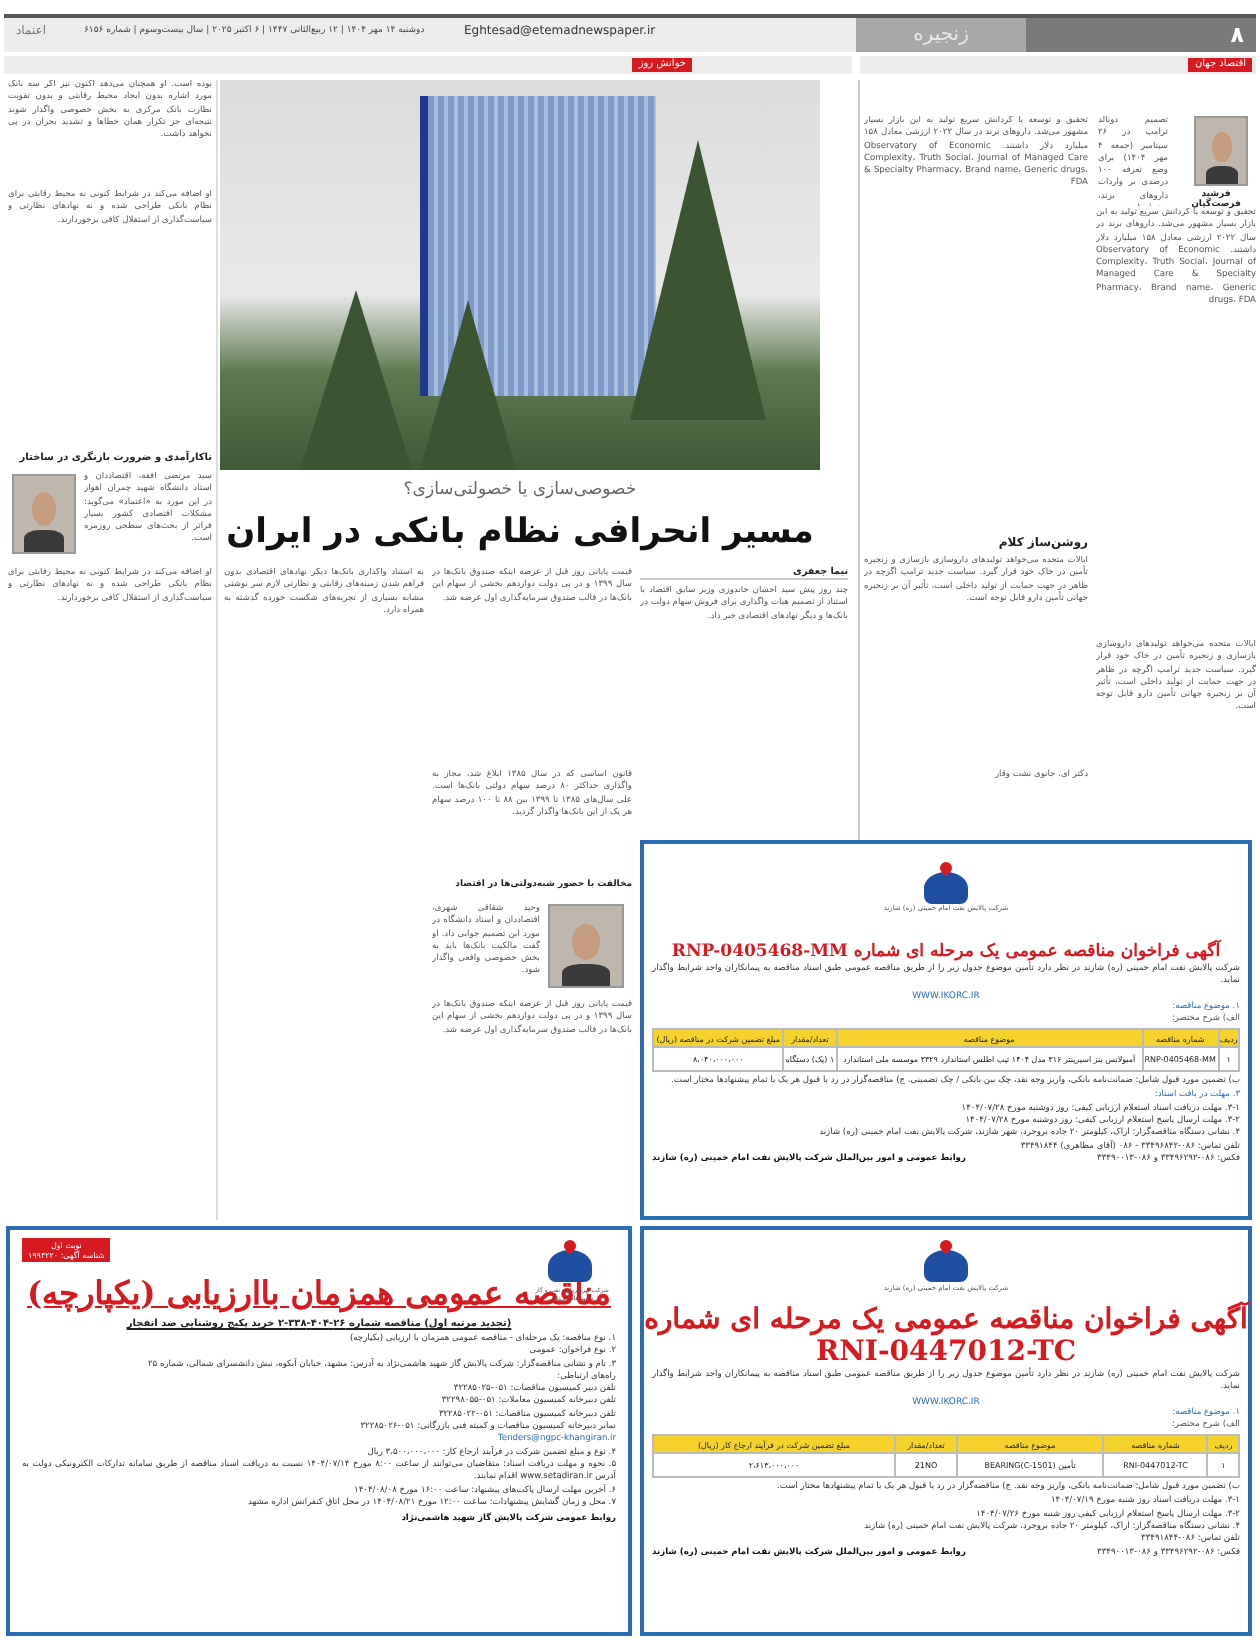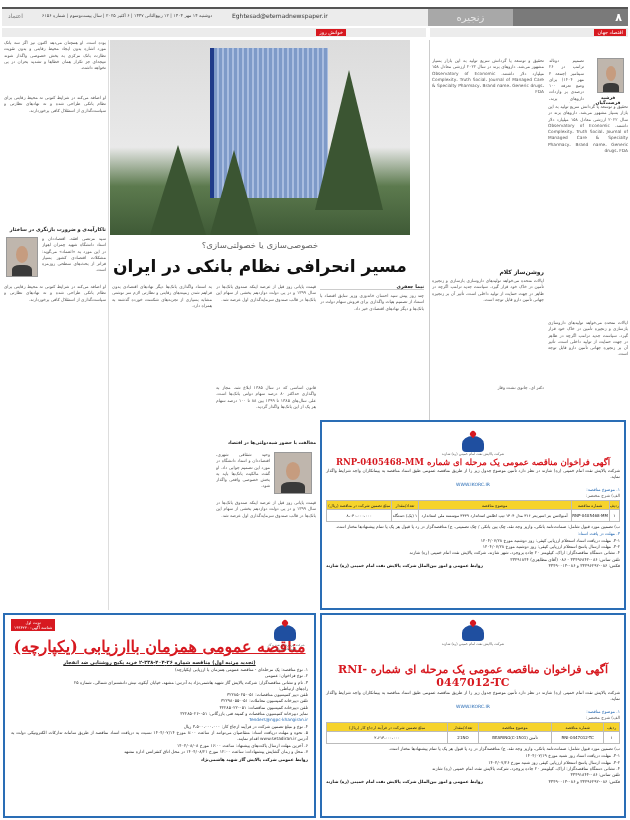--- a/index.html
+++ b/index.html
@@ -85,21 +85,21 @@
 <div class="txt col" style="left:4px;top:95px;width:102px;height:110px">او اضافه می‌کند در شرایط کنونی نه محیط رقابتی برای نظام بانکی طراحی شده و نه نهادهای نظارتی و سیاست‌گذاری از استقلال کافی برخوردارند.</div>
 <div style="position:absolute;left:4px;top:226px;width:102px;font-size:5px;font-weight:bold">ناکارآمدی و ضرورت بازنگری در ساختار</div>
 <div class="face" style="left:6px;top:237px;width:32px;height:40px"></div>
 <div class="txt col" style="left:42px;top:236px;width:64px;height:46px">سید مرتضی افقه، اقتصاددان و استاد دانشگاه شهید چمران اهواز در این مورد به «اعتماد» می‌گوید: مشکلات اقتصادی کشور بسیار فراتر از بحث‌های سطحی روزمره است.</div>
 <div class="txt col" style="left:4px;top:284px;width:102px;height:320px">او اضافه می‌کند در شرایط کنونی نه محیط رقابتی برای نظام بانکی طراحی شده و نه نهادهای نظارتی و سیاست‌گذاری از استقلال کافی برخوردارند.</div>
 <div style="position:absolute;left:108px;top:40px;width:1px;height:570px;background:#ddd"></div>
 
 <div class="box" style="left:320px;top:420px;width:306px;height:190px">
   <div class="logoicon" style="left:140px;top:14px"></div>
   <div style="font-size:3.5px;text-align:center;margin-top:30px;color:#555">شرکت پالایش نفت امام خمینی (ره) شازند</div>
-  <div class="adtitle" style="font-size:8.5px;margin-top:1px">آگهی فراخوان مناقصه عمومی یک مرحله ای شماره RNP-0405468-MM</div>
+  <div class="adtitle" style="font-size:8.5px;margin-top:14px">آگهی فراخوان مناقصه عمومی یک مرحله ای شماره RNP-0405468-MM</div>
   <div class="txt" style="padding:1px 4px;color:#333">شرکت پالایش نفت امام خمینی (ره) شازند در نظر دارد تأمین موضوع جدول زیر را از طریق مناقصه عمومی طبق اسناد مناقصه به پیمانکاران واجد شرایط واگذار نماید.</div>
   <div style="font-size:4.5px;color:#2a6db5;direction:ltr;text-align:center">WWW.IKORC.IR</div>
   <div class="txt" style="padding:0 4px;color:#2a6db5">۱. موضوع مناقصه:</div>
   <div class="txt" style="padding:0 4px">الف) شرح مختصر:</div>
   <div style="padding:1px 4px">
     <table>
       <thead>
           <tr>
         <th>ردیف</th>
         <th>شماره مناقصه</th>
@@ -127,21 +127,21 @@
   <div class="txt" style="padding:0 4px;color:#333">تلفن تماس: ۰۸۶-۳۳۴۹۶۸۴۲ - ۰۸۶ (آقای مظاهری) ۳۳۴۹۱۸۴۴</div>
   <div style="display:flex;justify-content:space-between;padding:0 4px">
     <span class="txt" style="color:#333">فکس: ۰۸۶-۳۳۴۹۶۲۹۲ و ۰۸۶-۳۳۴۹۰۰۱۳</span>
     <span class="txt" style="color:#111;font-weight:bold">روابط عمومی و امور بین‌الملل شرکت پالایش نفت امام خمینی (ره) شازند</span>
   </div>
 </div>
 
 <div class="box" style="left:320px;top:613px;width:306px;height:205px">
   <div class="logoicon" style="left:140px;top:10px"></div>
   <div style="font-size:3.5px;text-align:center;margin-top:27px;color:#555">شرکت پالایش نفت امام خمینی (ره) شازند</div>
-  <div class="adtitle" style="font-size:11px;margin-top:17px">آگهی فراخوان مناقصه عمومی یک مرحله ای شماره RNI-0447012-TC</div>
+  <div class="adtitle" style="font-size:14px;margin-top:5px">آگهی فراخوان مناقصه عمومی یک مرحله ای شماره RNI-0447012-TC</div>
   <div class="txt" style="padding:1px 4px;color:#333">شرکت پالایش نفت امام خمینی (ره) شازند در نظر دارد تأمین موضوع جدول زیر را از طریق مناقصه عمومی طبق اسناد مناقصه به پیمانکاران واجد شرایط واگذار نماید.</div>
   <div style="font-size:4.5px;color:#2a6db5;direction:ltr;text-align:center">WWW.IKORC.IR</div>
   <div class="txt" style="padding:0 4px;color:#2a6db5">۱. موضوع مناقصه:</div>
   <div class="txt" style="padding:0 4px">الف) شرح مختصر:</div>
   <div style="padding:1px 4px">
     <table>
       <thead>
           <tr>
         <th>ردیف</th>
         <th>شماره مناقصه</th>

